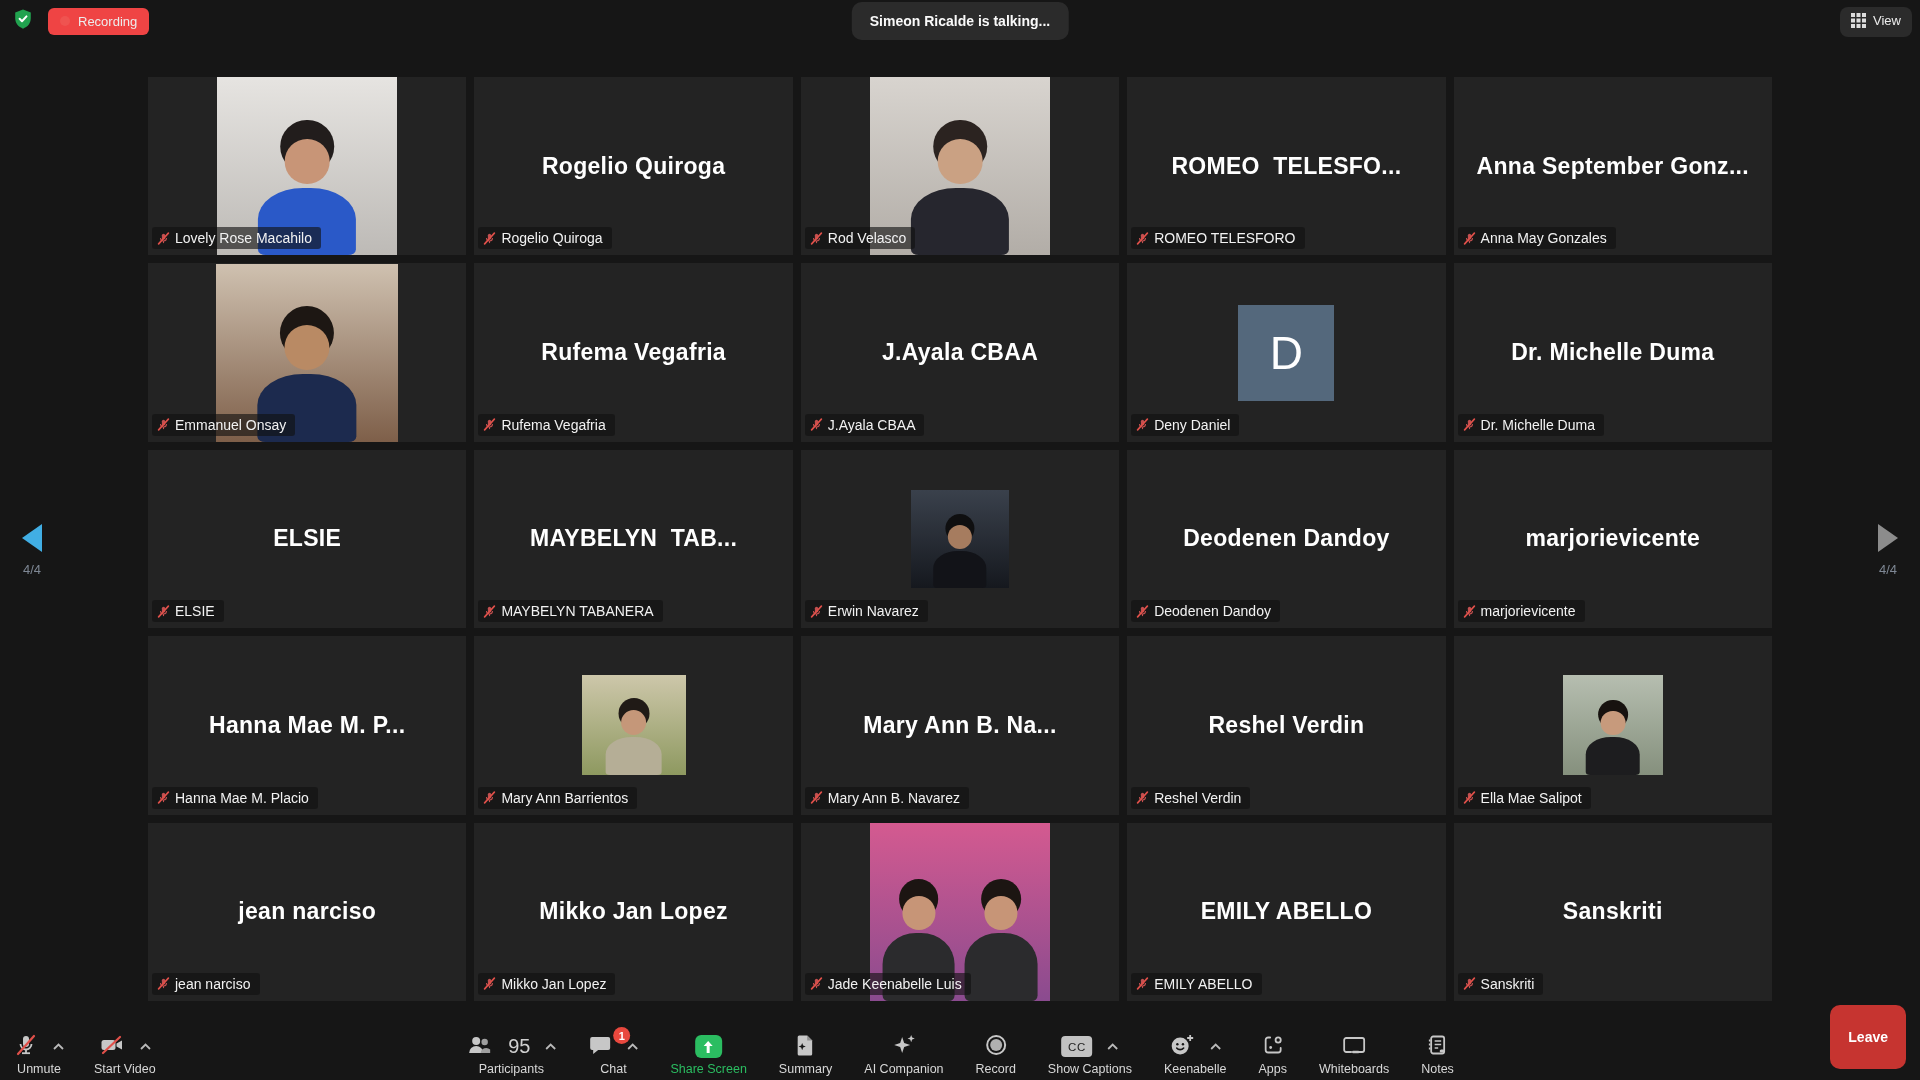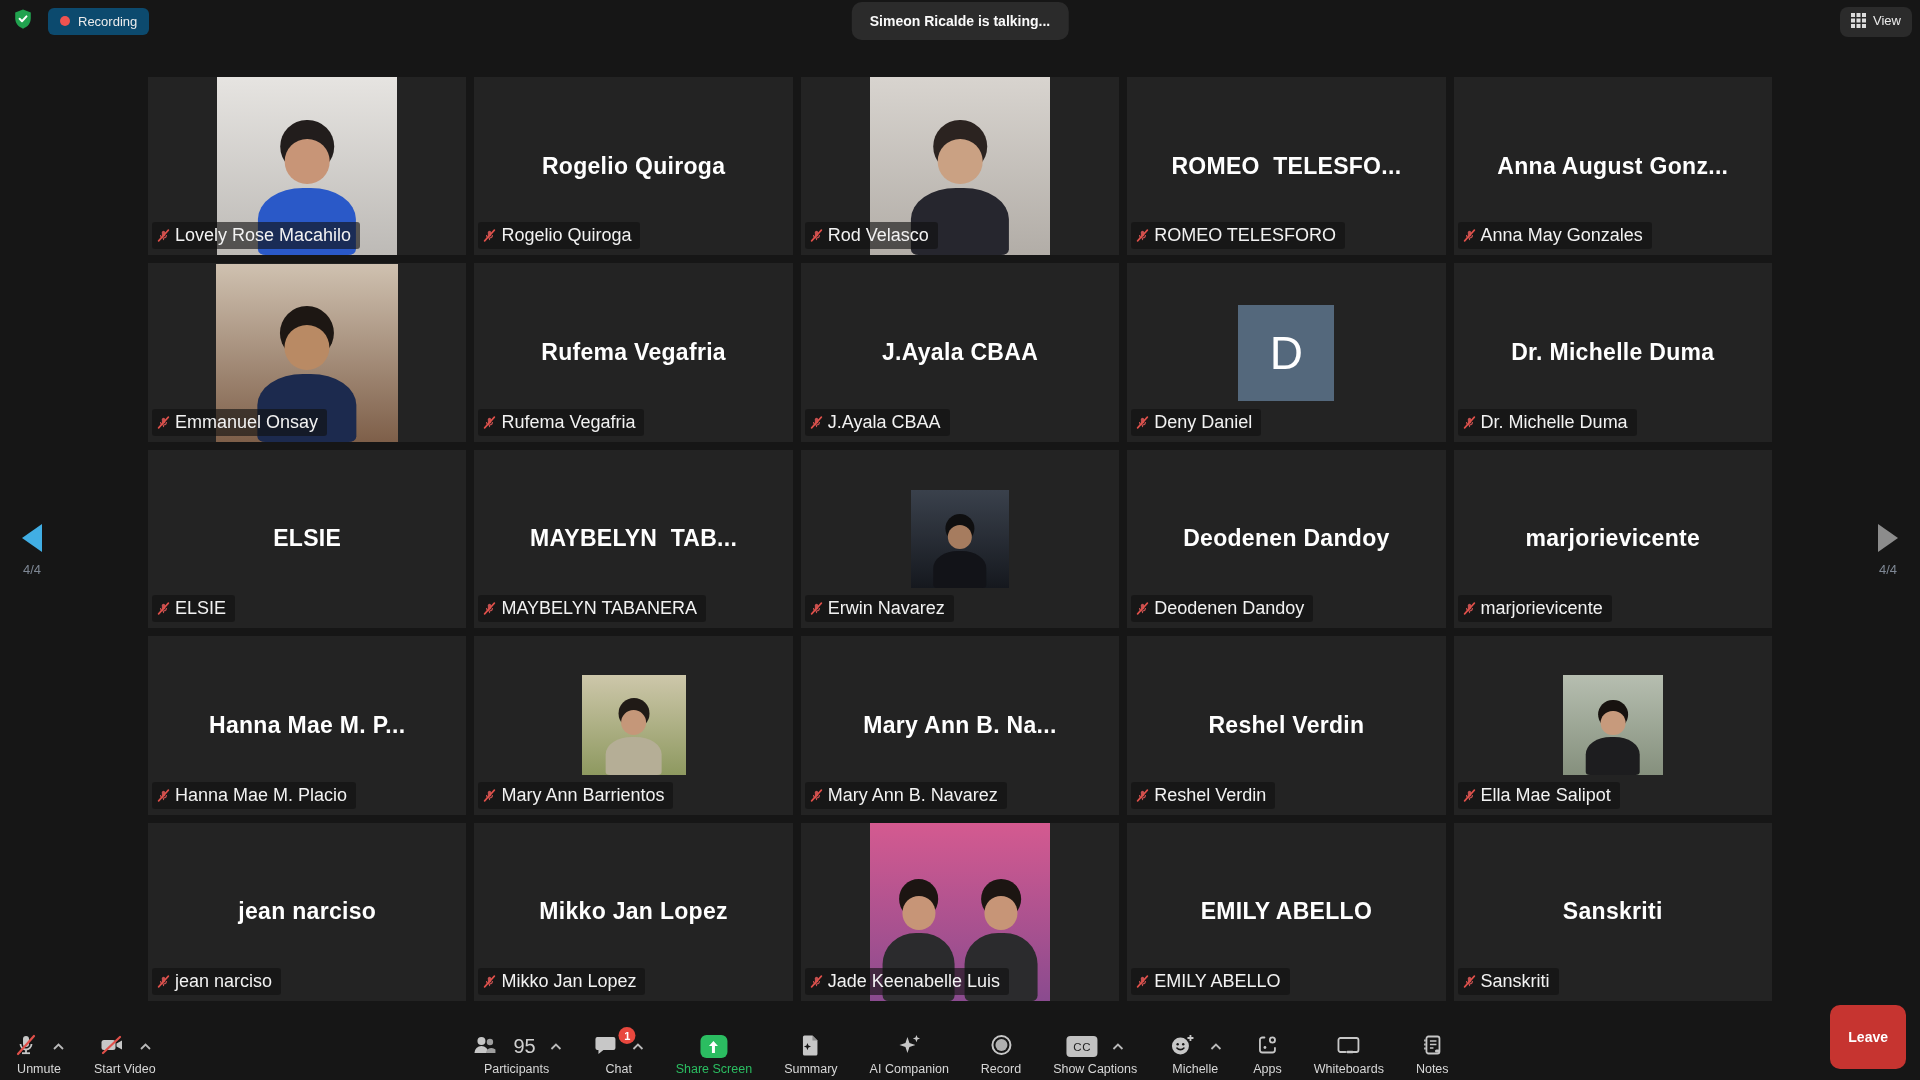--- a/index.html
+++ b/index.html
@@ -8,21 +8,21 @@
     background:#161616;
     font-family:"Liberation Sans","DejaVu Sans",sans-serif;
     color:#e8e8e8;
     position:relative;
   }
 
   
   .topbar { position:absolute; top:0; left:0; width:100%; height:46px; }
   .topbar-left { position:absolute; left:8px; top:6px; display:flex; align-items:center; gap:10px; }
   .shield-btn { width:30px; height:30px; display:flex; align-items:center; justify-content:center; border-radius:6px; }
-  .recording-pill { display:flex; align-items:center; gap:8px; background:#0c4a6e; border-radius:6px; padding:6px 12px; font-size:13px; color:#ececec; }
+  .recording-pill { display:flex; align-items:center; gap:8px; background:#ef4444; border-radius:6px; padding:6px 12px; font-size:13px; color:#ececec; }
   .rec-dot { width:10px; height:10px; border-radius:50%; background:var(--record-red,#ef5350); }
   .talking-toast { position:absolute; left:50%; top:2px; transform:translateX(-50%);
     background:#2b2b2b; border-radius:10px; padding:11px 18px; font-size:14px; font-weight:700; color:#fafafa; }
   .view-btn { position:absolute; right:8px; top:7px; display:flex; align-items:flex-start; gap:7px;
     background:#2b2b2b; border-radius:8px; padding:6px 11px; font-size:13px; color:#ececec; }
 
   
   .gallery-nav { position:absolute; top:524px; width:52px; display:flex; flex-direction:column; align-items:center; gap:10px; }
   .gallery-nav.left { left:6px; }
   .gallery-nav.right { right:6px; }
@@ -43,21 +43,21 @@
     font-size:46px; color:#ffffff; }
   .photo { position:absolute; left:50%; top:50%; transform:translate(-50%,-50%);
     overflow:hidden; display:flex; align-items:flex-end; justify-content:center; }
   .ph-person { position:relative; height:100%; flex:0 0 62%; }
   .photo.duo .ph-person { flex:0 0 46%; }
   .ph-hair { position:absolute; bottom:46%; left:50%; transform:translateX(-50%); width:48%; aspect-ratio:1/1; border-radius:50%; }
   .ph-head { position:absolute; bottom:40%; left:50%; transform:translateX(-50%); width:40%; aspect-ratio:1/1; border-radius:50%; }
   .ph-body { position:absolute; bottom:0; left:50%; transform:translateX(-50%); width:88%; height:38%; border-radius:46% 46% 8% 8%; }
   .tag { position:absolute; left:4px; bottom:6px; display:flex; align-items:center; gap:5px;
     background:rgba(16,16,16,.62); border-radius:3px; padding:3px 9px 3px 5px;
-    font-size:18px; color:#f2f2f2; max-width:94%; white-space:nowrap; }
+    font-size:14px; color:#f2f2f2; max-width:94%; white-space:nowrap; }
   .tag svg { flex:0 0 auto; }
 
   
   .toolbar { position:absolute; bottom:0; left:0; width:100%; height:54px; background:#161616; }
   .tb-left { position:absolute; left:14px; bottom:4px; display:flex; gap:30px; }
   .tb-center { position:absolute; left:50%; bottom:4px; transform:translateX(-50%); display:flex; gap:32px; align-items:flex-end; }
   .tb-item { display:flex; flex-direction:column; align-items:center; gap:3px; cursor:default; }
   .tb-icon-row { height:25px; display:flex; align-items:center; gap:4px; position:relative; }
   .tb-label { font-size:12.5px; color:#d8d8d8; white-space:nowrap; }
   .tb-label.green { color:var(--accent-green,#2bbd61); }
@@ -179,21 +179,21 @@
         <svg width="13" height="13" viewBox="0 0 24 24">
           <path d="M12 3a3 3 0 0 1 3 3v5a3 3 0 0 1-6 0V6a3 3 0 0 1 3-3z" fill="#c25050"></path>
           <path d="M6.5 11a5.5 5.5 0 0 0 11 0" fill="none" stroke="#c25050" stroke-width="2"></path>
           <line x1="12" y1="16.6" x2="12" y2="20.5" stroke="#c25050" stroke-width="2"></line>
           <line x1="3" y1="22" x2="21" y2="2" stroke="var(--muted-mic-red,#e0504a)" stroke-width="3" stroke-linecap="round"></line>
         </svg>
         <span class="tag-text">ROMEO TELESFORO</span>
       </div>
     </div>
     <div class="tile">
-      <div class="tile-name">Anna August Gonz...</div>
+      <div class="tile-name">Anna September Gonz...</div>
       <div class="tag">
         <svg width="13" height="13" viewBox="0 0 24 24">
           <path d="M12 3a3 3 0 0 1 3 3v5a3 3 0 0 1-6 0V6a3 3 0 0 1 3-3z" fill="#c25050"></path>
           <path d="M6.5 11a5.5 5.5 0 0 0 11 0" fill="none" stroke="#c25050" stroke-width="2"></path>
           <line x1="12" y1="16.6" x2="12" y2="20.5" stroke="#c25050" stroke-width="2"></line>
           <line x1="3" y1="22" x2="21" y2="2" stroke="var(--muted-mic-red,#e0504a)" stroke-width="3" stroke-linecap="round"></line>
         </svg>
         <span class="tag-text">Anna May Gonzales</span>
       </div>
     </div>
@@ -627,21 +627,21 @@
             <line x1="21" y1="2" x2="21" y2="8" stroke="#c7c7c7" stroke-width="1.8"></line>
             <line x1="18" y1="5" x2="24" y2="5" stroke="#c7c7c7" stroke-width="1.8"></line>
           </svg>
         </span>
         <span class="chevron">
           <svg width="11" height="7" viewBox="0 0 11 7">
               <polyline points="1,6 5.5,1.5 10,6" fill="none" stroke="#b9b9b9" stroke-width="1.8"></polyline>
             </svg>
         </span>
       </div>
-      <span class="tb-label">Michelle</span>
+      <span class="tb-label">Keenabelle</span>
     </div>
 
     <div class="tb-item">
       <div class="tb-icon-row">
         <span>
           <svg width="24" height="24" viewBox="0 0 24 24">
             <path d="M9 4.5 H7 a2.5 2.5 0 0 0 -2.5 2.5 v10 a2.5 2.5 0 0 0 2.5 2.5 h10 a2.5 2.5 0 0 0 2.5 -2.5 V15" fill="none" stroke="#c7c7c7" stroke-width="1.8" stroke-linecap="round"></path>
             <circle cx="17" cy="7" r="2.6" fill="none" stroke="#c7c7c7" stroke-width="1.8"></circle>
             <circle cx="9.5" cy="14.5" r="1.4" fill="#c7c7c7"></circle>
           </svg>

